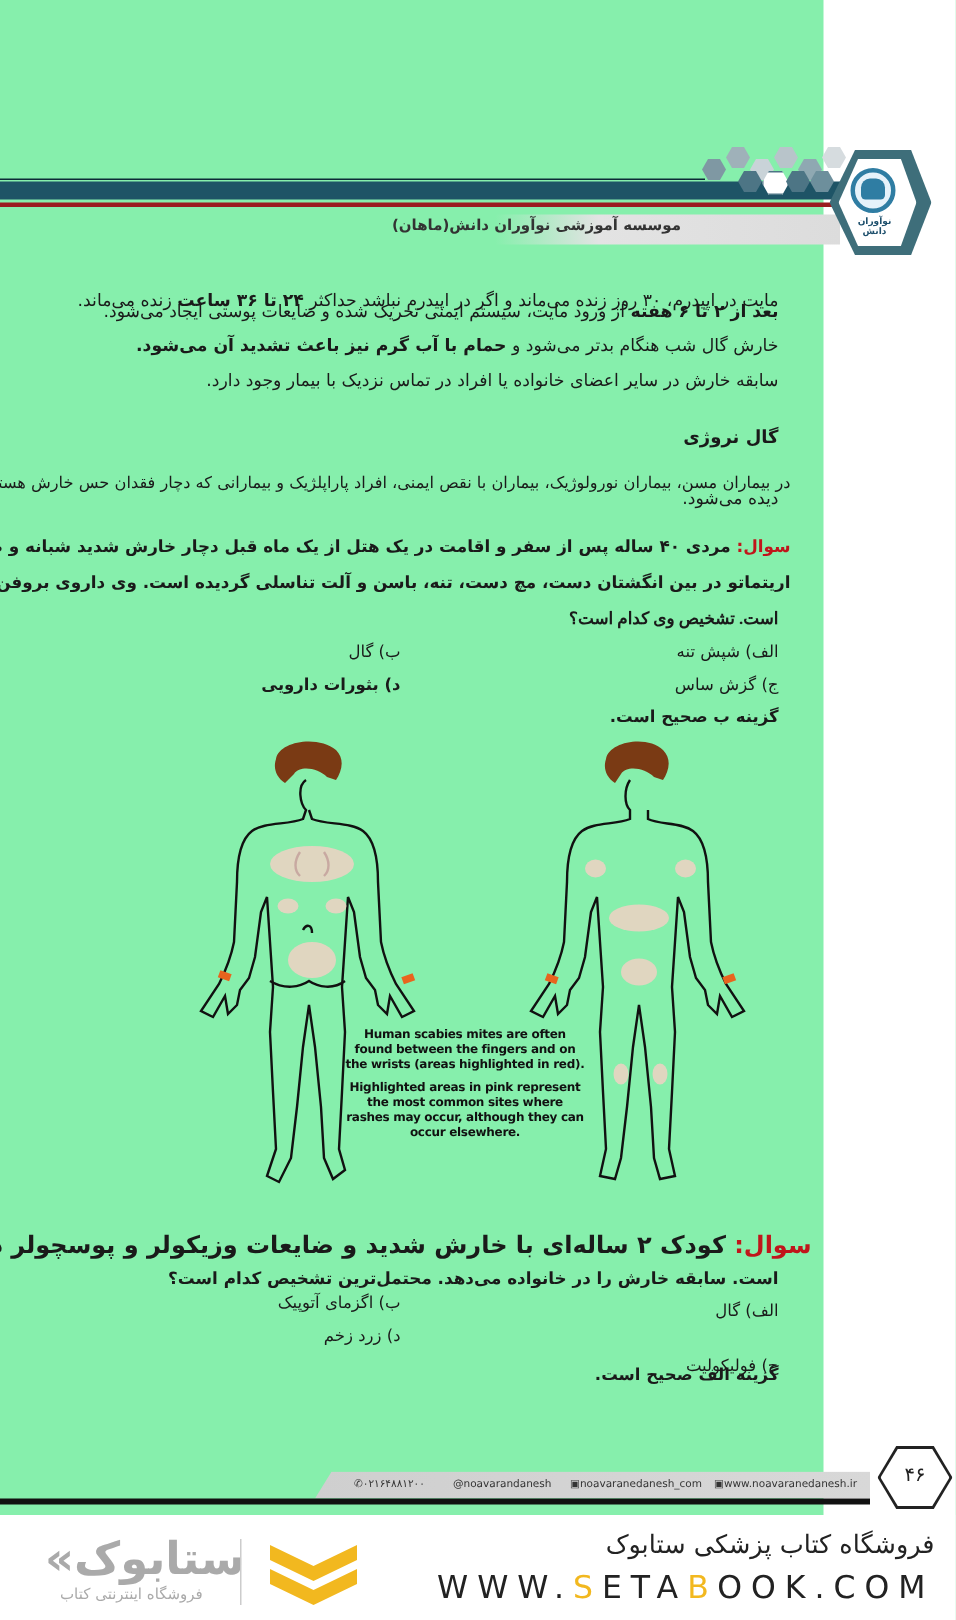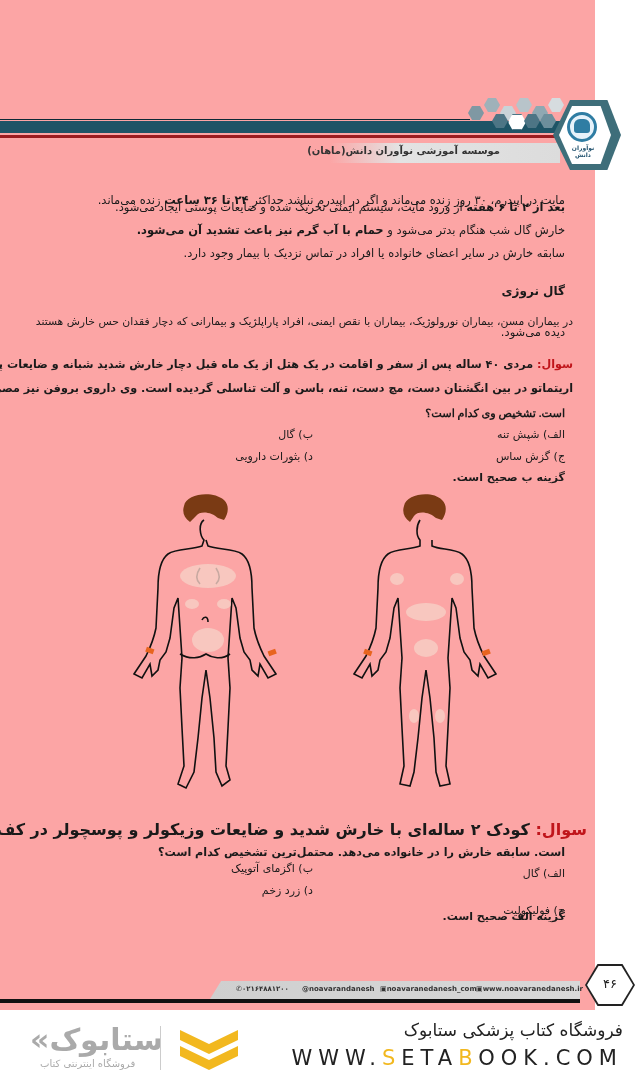--- a/index.html
+++ b/index.html
@@ -1,18 +1,18 @@
 <!DOCTYPE html>
 <html><head>
 <meta charset="utf-8">
 <style>
   html, body { margin: 0; padding: 0; background: #ffffff; }
   body { width: 637px; height: 1080px; position: relative; overflow: hidden;
          font-family: "DejaVu Sans", sans-serif; color: #1a1a1a; }
-  .page { position: absolute; left: 0; top: 0; width: 595px; height: 1010px; background: #fca5a5; }
+  .page { position: absolute; left: 0; top: 0; width: 549px; height: 1010px; background: #86efac; }
 
   
   .hdr-bar { position: absolute; left: 0; top: 121px; width: 560px; height: 12px; background: #1e5466; }
   .hdr-red { position: absolute; left: 0; top: 135px; width: 560px; height: 3px; background: #9b1c1f; }
   .hdr-thin { position: absolute; left: 0; top: 119px; width: 470px; height: 1px; background: #0d2a36; }
   .hdr-strip { position: absolute; left: 330px; top: 143px; width: 230px; height: 20px;
                background: linear-gradient(to right, rgba(230,230,230,0), #e3e3e3 30%, #dcdcdc);
                }
   .hdr-title { position: absolute; right: 95px; top: 145px; font-size: 10px; color: #333;
                direction: rtl; font-weight: bold; letter-spacing: 0.3px; }
@@ -41,21 +41,21 @@
   .figure { position: absolute; left: 120px; top: 488px; width: 400px; height: 312px; }
   .fig-caption { position: absolute; left: 230px; top: 685px; width: 160px; font-size: 8px;
                  font-weight: bold; text-align: center; line-height: 10px; color: #111; letter-spacing: -0.2px; }
   .fig-caption p { margin: 0 0 5px 0; }
 
   
   .foot-line { position: absolute; left: 0; top: 999px; width: 580px; height: 4px; background: #111; }
   .foot-strip { position: absolute; left: 210px; top: 981px; width: 370px; height: 18px;
                 background: linear-gradient(to right, #cfcfcf, #d8d8d8); 
                 clip-path: polygon(3% 0,100% 0,100% 100%,0 100%); }
-  .foot-item { position: absolute; top: 985px; font-size: 7px; color: #333; white-space: nowrap; font-weight: bold; }
+  .foot-item { position: absolute; top: 985px; font-size: 7px; color: #333; white-space: nowrap; font-weight: normal; }
   .page-hex { position: absolute; left: 585px; top: 964px; width: 50px; height: 42px;
               clip-path: polygon(25% 0,75% 0,100% 50%,75% 100%,25% 100%,0 50%); background: #222; }
   .page-hex-in { position: absolute; left: 587px; top: 966px; width: 46px; height: 38px;
                  clip-path: polygon(25% 0,75% 0,100% 50%,75% 100%,25% 100%,0 50%); background: #fff; }
   .page-num { position: absolute; left: 587px; top: 976px; width: 46px; text-align: center; font-size: 13px; color: #222; }
 
   
   .wm { position: absolute; left: 0; top: 1010px; width: 637px; height: 70px; background: #ffffff; }
   .wm-store { position: absolute; right: 14px; top: 1020px; font-size: 17px; color: #222; direction: rtl; }
   .wm-url { position: absolute; right: 14px; top: 1046px; font-size: 21px; letter-spacing: 6px; color: #222;
@@ -116,21 +116,21 @@
 
   <div class="line rtl bold" style="top:357px;font-size:11.2px;right:22px;">
     <span class="q-label">سوال:</span><span> مردی ۴۰ ساله پس از سفر و اقامت در یک هتل از یک ماه قبل دچار خارش شدید شبانه و ضایعات پاپولی</span>
   </div>
   <div class="line rtl bold" style="top:381px;font-size:11.2px;right:22px;">اریتماتو در بین انگشتان دست، مچ دست، تنه، باسن و آلت تناسلی گردیده است. وی داروی بروفن نیز مصرف کرده</div>
   <div class="line rtl bold" style="top:405px;font-size:11.2px;font-family:Liberation Serif, serif;">است. تشخیص وی کدام است؟</div>
 
   <div class="opt" style="right:30px;top:428px;">الف) شپش تنه</div>
   <div class="opt" style="right:282px;top:428px;">ب) گال</div>
   <div class="opt" style="right:30px;top:450px;">ج) گزش ساس</div>
-  <div class="opt" style="right:282px;top:450px;">د) بثورات دارویی</div>
+  <div class="opt" style="right:282px;top:450px;font-weight:bold;">د) بثورات دارویی</div>
   <div class="opt bold" style="right:30px;top:471px;">گزینه ب صحیح است.</div>
 
   <svg class="figure" viewBox="0 0 400 312">
 
     <g fill="none" stroke="#111" stroke-width="1.6">
       <path d="M84,32 C78,36 80,48 84,52 L82,58 C72,62 56,60 48,66 C40,72 38,86 38,100 L36,140 C34,150 30,160 26,168 L14,186 L22,190 L30,176 L32,188 L38,182 L40,172 L46,164 L50,150 L54,120 L58,110 L60,140 L62,170 L60,200 L62,240 L64,278 L58,296 L66,300 L74,284 L78,250 L82,210 L86,182 L90,210 L94,250 L96,284 L102,298 L110,292 L106,278 L108,240 L110,200 L108,170 L110,140 L112,110 L116,120 L120,150 L124,164 L130,172 L132,182 L138,188 L140,176 L148,190 L156,186 L144,168 C140,160 136,150 134,140 L132,100 C132,86 130,72 122,66 C114,60 98,62 88,58 L86,52"></path>
       <path d="M60,166 C70,172 80,170 86,166 C92,170 102,172 110,166"></path>
       <path d="M80,80 C76,86 76,92 80,96"></path>
         <path d="M96,80 C100,86 100,92 96,96"></path>
       <path d="M82,132 C84,128 88,128 88,134"></path>
@@ -149,20 +149,24 @@
     <path d="M284,18 C286,6 312,2 322,12 C328,18 326,26 322,32 L316,30 C310,24 298,22 294,28 L290,34 C284,30 282,24 284,18 Z" fill="#7a3a14"></path>
     <ellipse cx="277" cy="91" rx="7" ry="6" fill="#f6cfc6" opacity="0.8"></ellipse>
     <ellipse cx="337" cy="91" rx="7" ry="6" fill="#f6cfc6" opacity="0.8"></ellipse>
     <ellipse cx="306" cy="124" rx="20" ry="9" fill="#f6cfc6" opacity="0.8"></ellipse>
     <ellipse cx="306" cy="160" rx="12" ry="9" fill="#f6cfc6" opacity="0.8"></ellipse>
     <ellipse cx="294" cy="228" rx="5" ry="7" fill="#f6cfc6" opacity="0.8"></ellipse>
     <ellipse cx="320" cy="228" rx="5" ry="7" fill="#f6cfc6" opacity="0.8"></ellipse>
     <rect x="244" y="162" width="8" height="5" fill="#e8641e" transform="rotate(20 248 164)"></rect>
     <rect x="362" y="162" width="8" height="5" fill="#e8641e" transform="rotate(-20 366 164)"></rect>
   </svg>
+  <div class="fig-caption">
+    <p>Human scabies mites are often found between the fingers and on the wrists (areas highlighted in red).</p>
+    <p>Highlighted areas in pink represent the most common sites where rashes may occur, although they can occur elsewhere.</p>
+  </div>
 
   <div class="line rtl bold" style="top:822px;font-size:16px;right:8px;">
     <span class="q-label">سوال:</span><span> کودک ۲ ساله‌ای با خارش شدید و ضایعات وزیکولر و پوسچولر در کف دست و پا از ۳ ماه قبل مراجعه کرده</span>
   </div>
   <div class="line rtl bold" style="top:845px;font-size:11.2px;">است. سابقه خارش را در خانواده می‌دهد. محتمل‌ترین تشخیص کدام است؟</div>
 
   <div class="opt" style="right:30px;top:867px;">الف) گال</div>
   <div class="opt" style="right:282px;top:862px;">ب) اگزمای آتوپیک</div>
   <div class="opt" style="right:30px;top:904px;">ج) فولیکولیت</div>
   <div class="opt" style="right:282px;top:884px;">د) زرد زخم</div>

